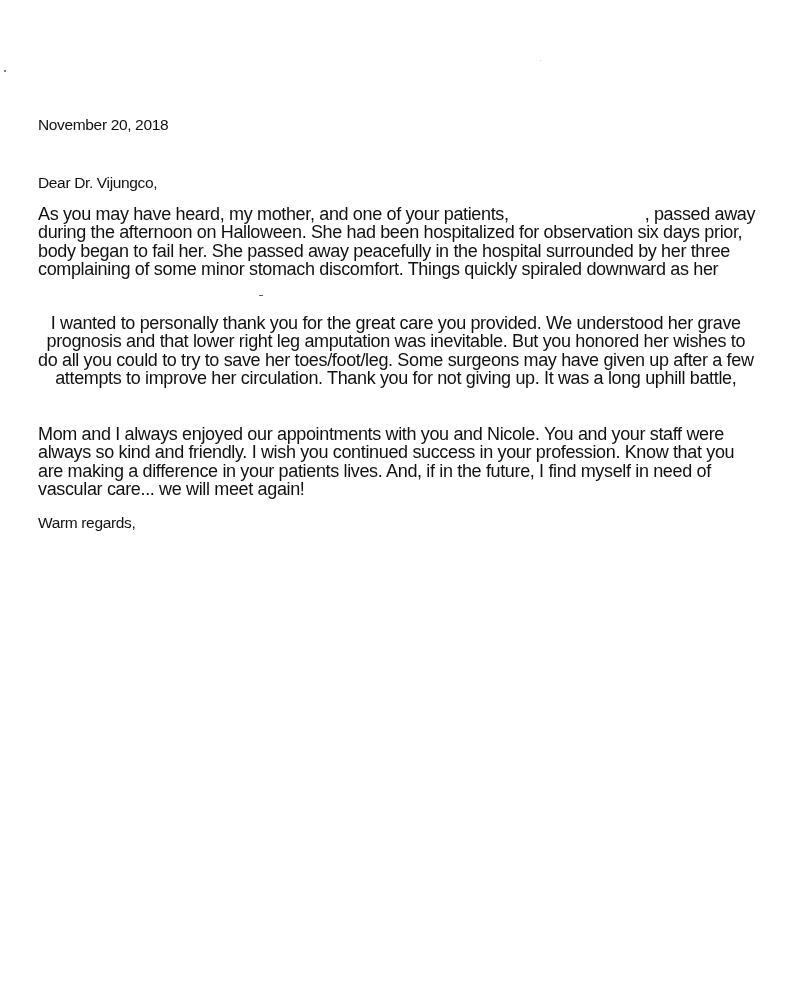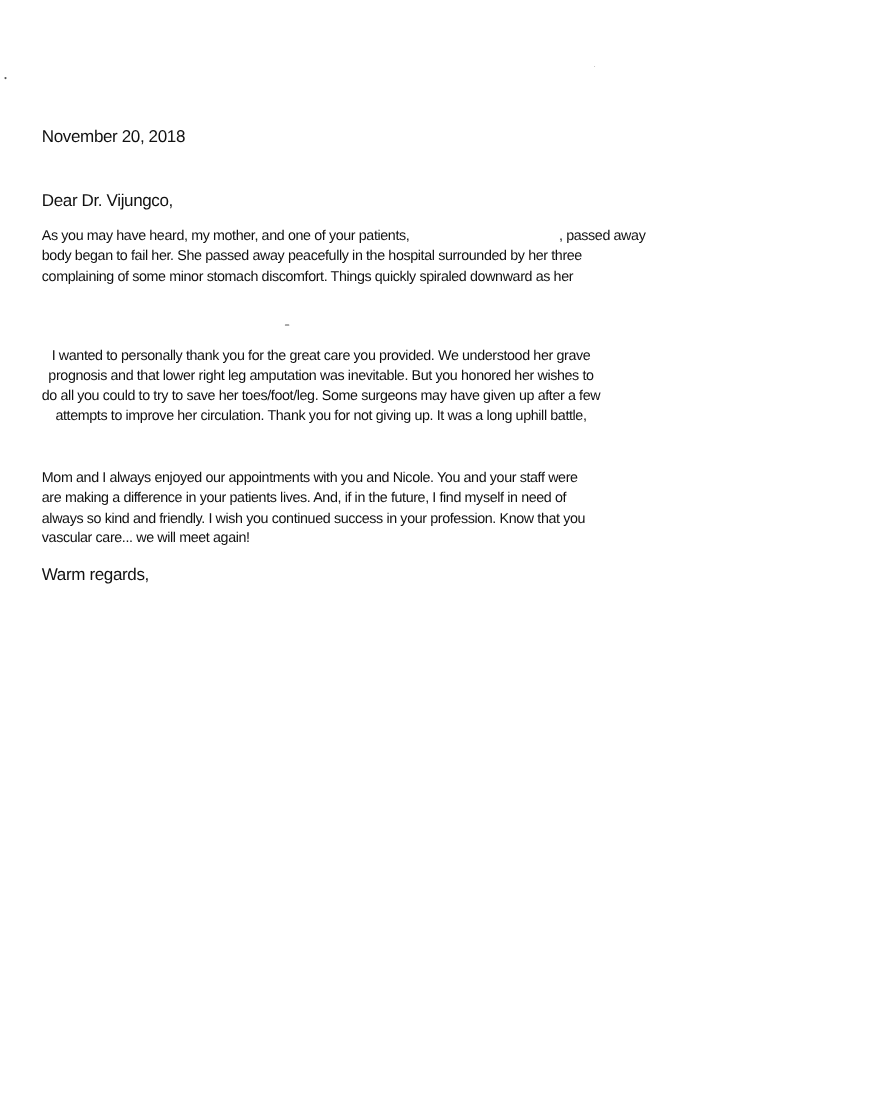--- a/index.html
+++ b/index.html
@@ -28,21 +28,21 @@
       letter-spacing: -0.35px;
       line-height: 19px;
       white-space: nowrap;
       font-stretch: condensed;
     }
     .date { top: 115px; }
     .salutation { top: 173px; }
     .para { position: absolute; left: 38px; }
     .para .line {
       display: block;
-      font-size: 13px;
+      font-size: 18px;
       letter-spacing: -0.35px;
       line-height: 18.4px;
       white-space: nowrap;
     }
     .p1 { top: 205px; }
     .p2 { top: 314px; text-align: center; }
     .p3 { top: 425px; }
     .closing { top: 513px; }
     .redaction {
       display: inline-block;
@@ -58,35 +58,36 @@
 <body>
 
 <div class="page">
 
   <div class="text date">November 20, 2018</div>
 
   <div class="text salutation">Dear Dr. Vijungco,</div>
 
   <div class="para p1">
     <span class="line"><span>As you may have heard, my mother, and one of your patients,</span><span class="redaction"></span><span>, passed away</span></span>
+    <span class="line">during the afternoon on Halloween.  She had been hospitalized for observation six days prior,</span>
     <span class="line">body began to fail her.  She passed away peacefully in the hospital surrounded by her three</span>
     <span class="line">complaining of some minor stomach discomfort.  Things quickly spiraled downward as her</span>
   </div>
 
   <div class="para p2">
     <span class="line">I wanted to personally thank you for the great care you provided. We understood her grave</span>
     <span class="line">prognosis and that lower right leg amputation was inevitable.  But you honored her wishes to</span>
     <span class="line">do all you could to try to save her toes/foot/leg.  Some surgeons may have given up after a few</span>
     <span class="line">attempts to improve her circulation.  Thank you for not giving up.  It was a long uphill battle,</span>
   </div>
 
   <div class="para p3">
     <span class="line">Mom and I always enjoyed our appointments with you and Nicole.  You and your staff were</span>
+    <span class="line">always so kind and friendly.  I wish you continued success in your profession.  Know that you</span>
     <span class="line">are making a difference in your patients lives.  And, if in the future, I find myself in need of</span>
-    <span class="line">always so kind and friendly.  I wish you continued success in your profession.  Know that you</span>
     <span class="line">vascular care... we will meet again!</span>
   </div>
 
   <div class="text closing">Warm regards,</div>
 
   <div class="speck" style="left:4px;top:70px;width:2px;height:2px;"></div>
   <div class="speck" style="left:259px;top:295px;width:4px;height:1px;"></div>
   <div class="speck" style="left:540px;top:60px;width:1px;height:1px;background:#bbb;"></div>
 </div>
 

